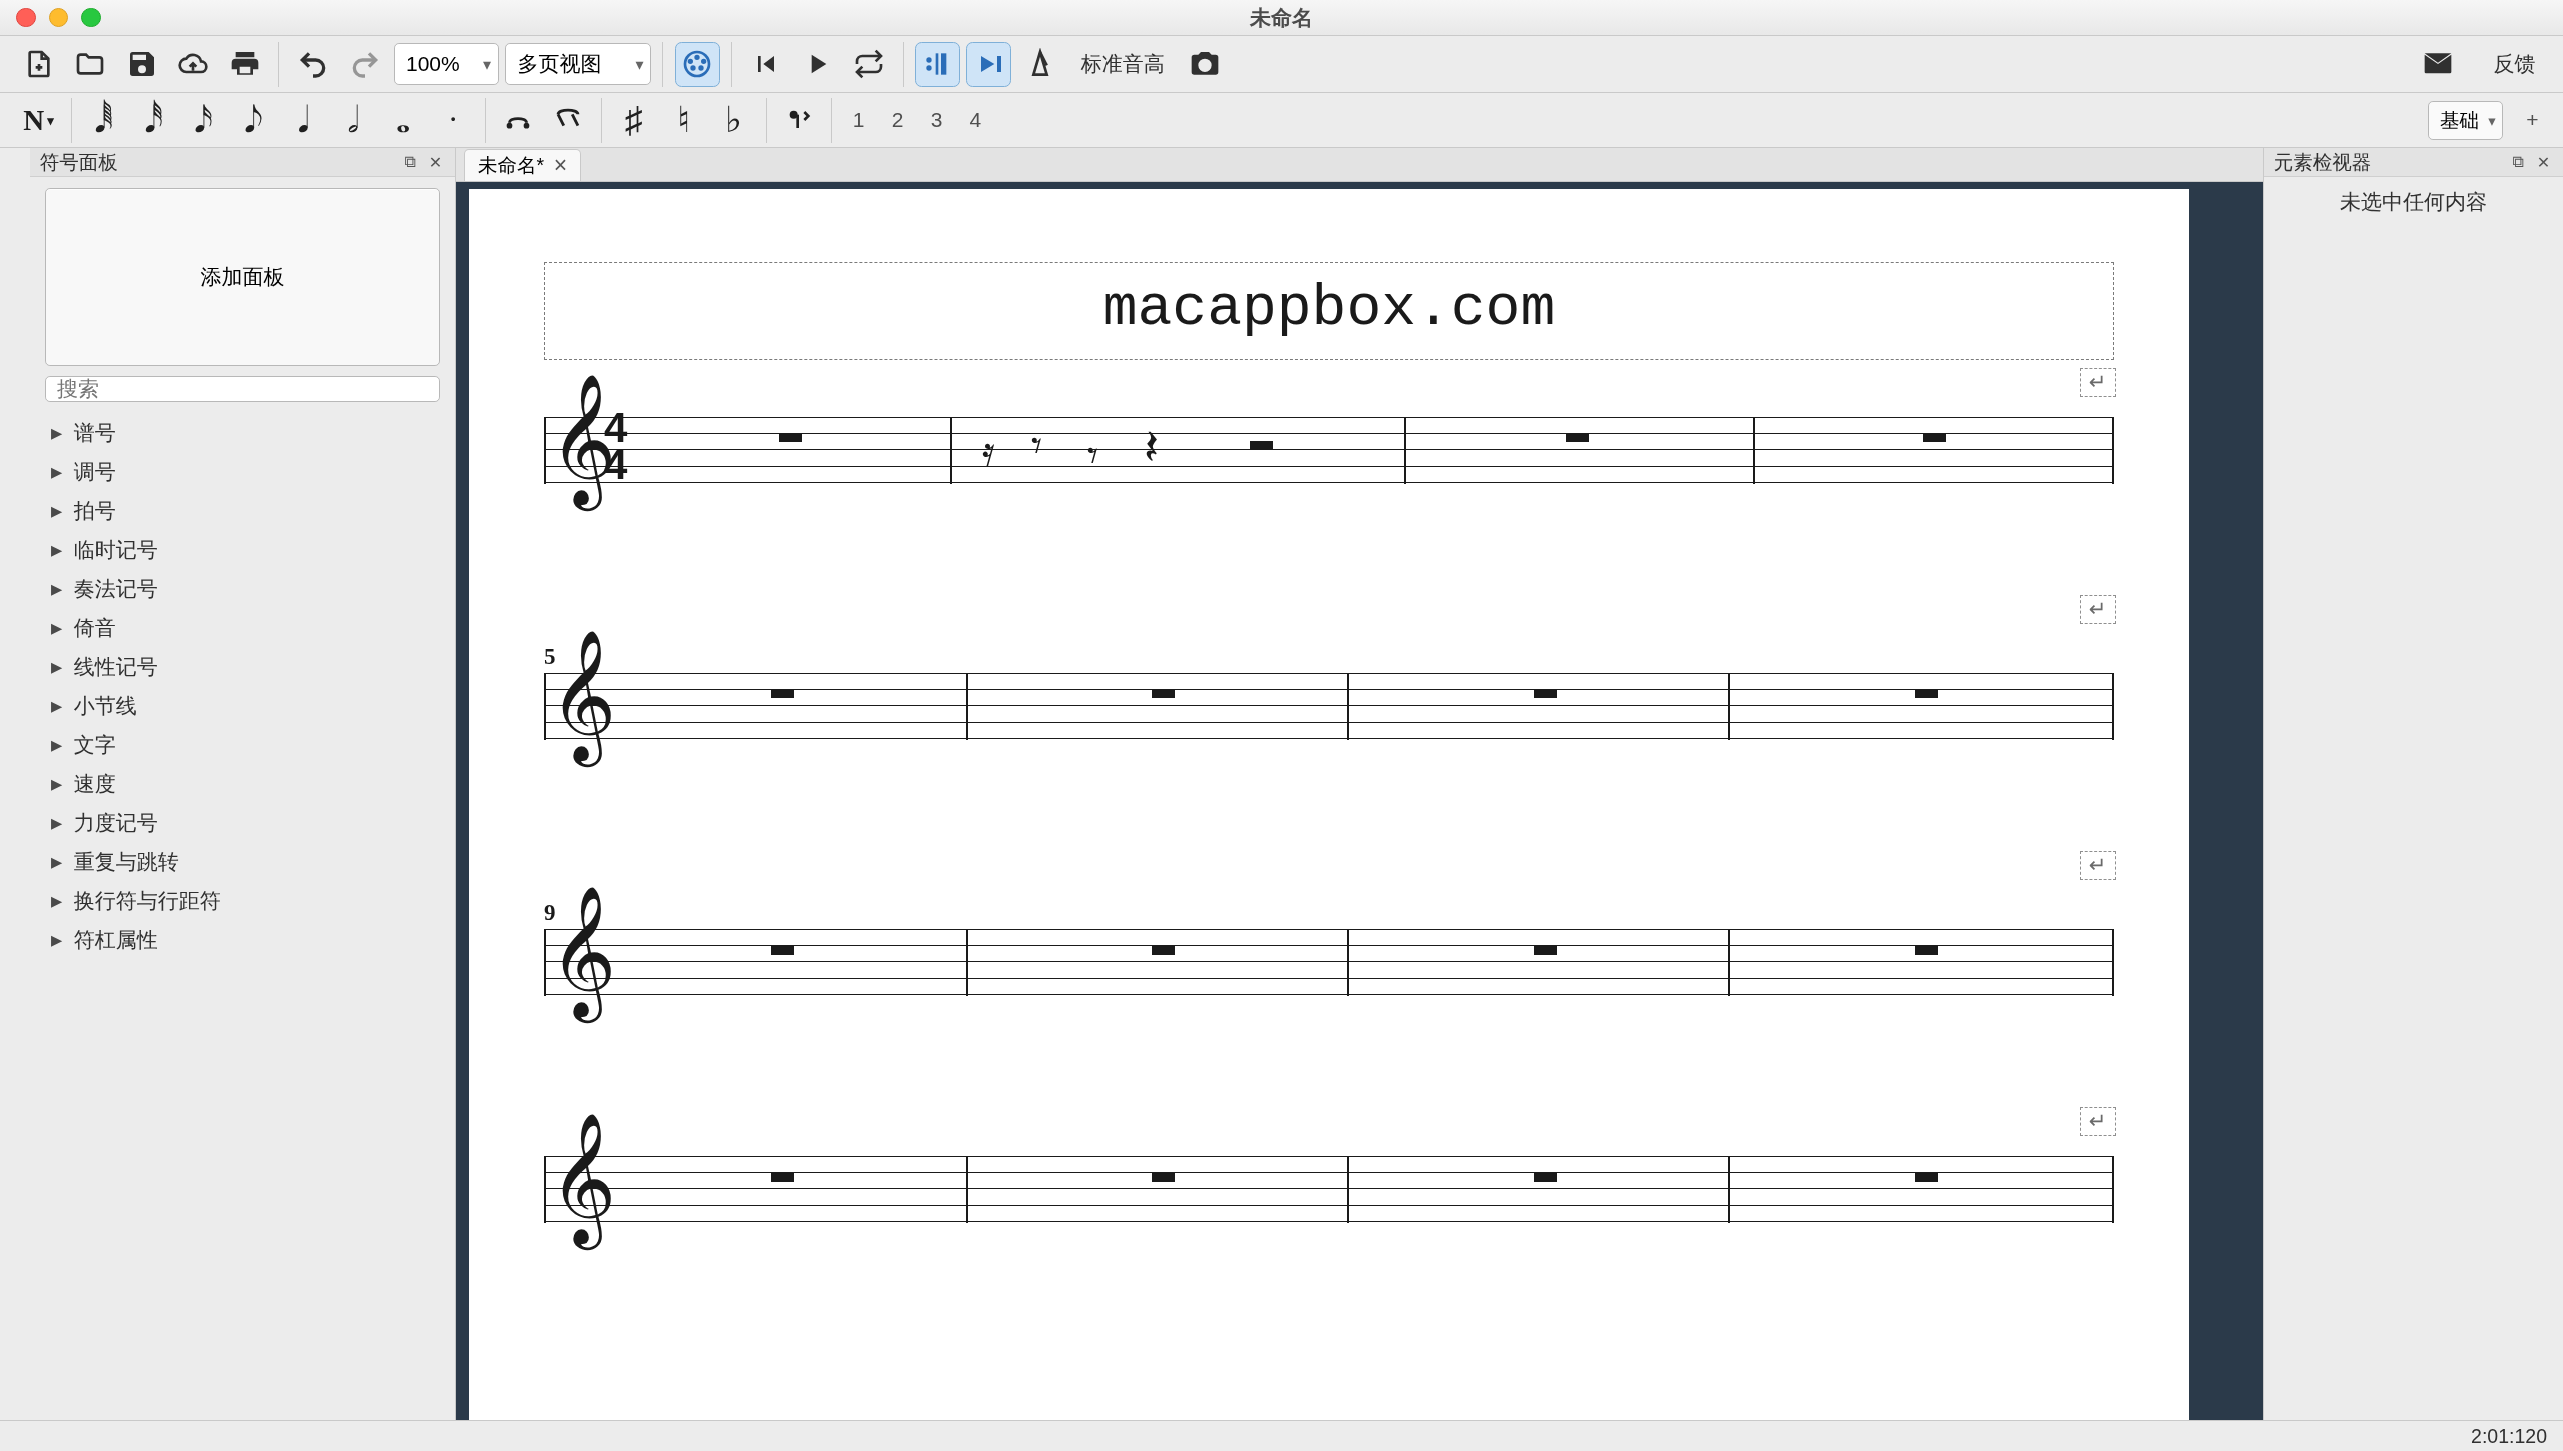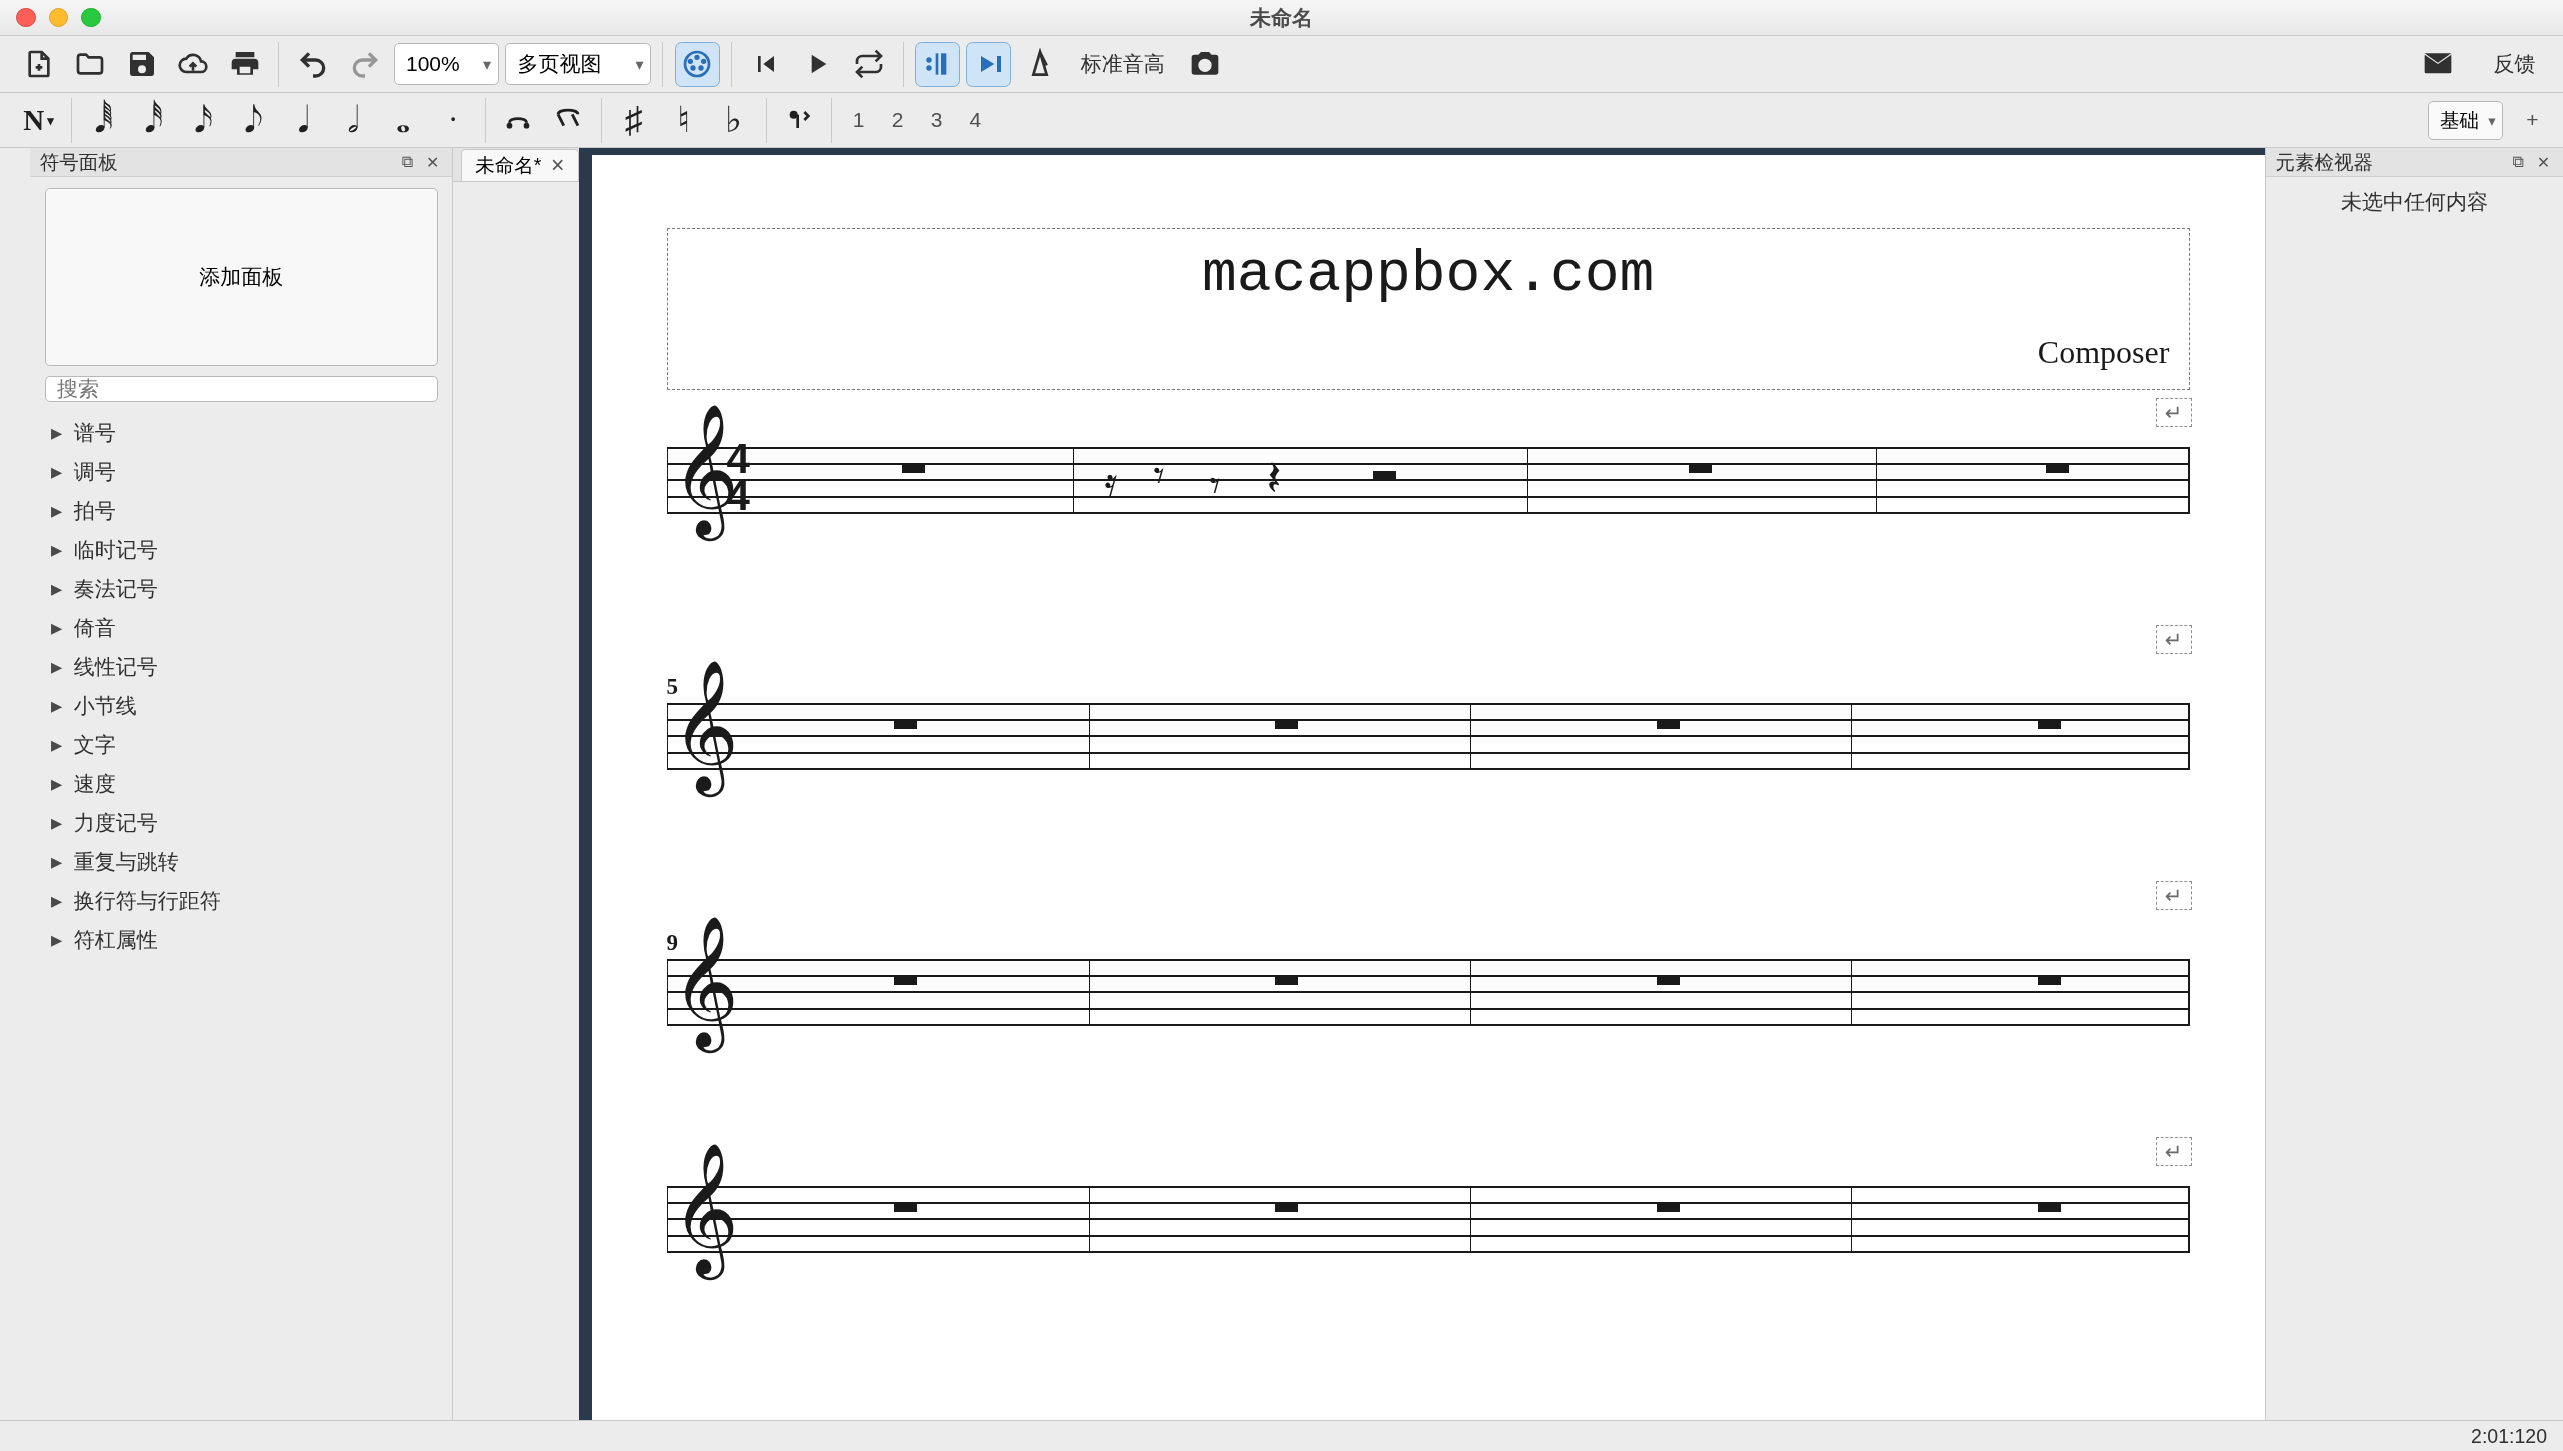--- a/index.html
+++ b/index.html
@@ -44,21 +44,21 @@
     .panel-header-right { margin-left:auto; display:flex; gap:6.5px; }
     .panel-hd-btn { font-size: 16px; color:#555; cursor:pointer; padding: 0 3.2px; }
     .panel-controls { display:flex; gap: 9.7px; padding: 11.4px 14.6px 8px; flex-direction: column; }
     .panel-add-btn { flex: 0 0 178px; height: 44px; background:#f8f8f8; border:0.8px solid #b8b8b8; border-radius:4.9px; display:flex; align-items:center; justify-content:center; font-size:21px; cursor:pointer; box-shadow: 0 0.8px 0 #fff inset; }
     .panel-search { flex: 1; height: 44px; border:0.8px solid #b8b8b8; border-radius:4.9px; padding: 0 11.4px; font-size:21px; color:#777; background:#fff; }
     .panel-list { flex:1; overflow:auto; padding: 3.2px 0; }
     .panel-item { display:flex; align-items:center; height: 39px; padding: 0 21px; font-size: 21px; color:#303030; cursor:pointer; gap: 11.4px; }
     .panel-arrow { font-size: 14.6px; color:#4a4a4a; }
 
     
-    .center { flex:1; display:flex; flex-direction:row; background:#ececec; }
+    .center { flex:1; display:flex; flex-direction:column; background:#ececec; }
     .tab-bar { height: 34px; background:#e3e3e3; border-bottom:0.8px solid #c9c9c9; display:flex; align-items:flex-end; padding-left: 8px; }
     .tab { height: 32px; background:#f8f8f8; border:0.8px solid #c9c9c9; border-bottom:none; border-radius: 4.9px 4.9px 0 0; display:flex; align-items:center; padding: 0 13px; font-size:19.5px; gap:9.7px; cursor:pointer; }
     .tab-close { font-size: 23px; color:#555; cursor:pointer; line-height:1; }
 
     
     .score-viewport { flex:1; background:#2b3a4a; overflow:auto; display:flex; justify-content:flex-start; padding: 0; }
     .score-page { background:#fff; margin: 6.5px 0 0 13px; width: 1720px; min-height: 100%; padding: 73px 75px; position:relative; }
     .title-frame { border: 1.6px dashed #7a7a7a; padding: 13px 19.5px 18px; margin-bottom: 36px; }
     .score-title { text-align:center; font-family: Liberation Mono, monospace; font-size: 58px; color:#1a1a1a; }
     .composer { text-align:right; font-family: "Times New Roman", serif; font-size: 32px; color:#1a1a1a; margin-top: 27.6px; }
@@ -349,21 +349,20 @@
     <div class="tab-bar">
       <div class="tab">
         <span>未命名*</span>
         <span class="tab-close">×</span>
       </div>
     </div>
     <div class="score-viewport">
       <div class="score-page">
         <div class="title-frame">
           <div class="score-title">macappbox.com</div>
-          <div class="composer">Composer</div>
         </div>
 
         <div class="system" style="margin-top: 57px;">
           <div class="system-break-icon" style="top:-49px;">↵</div>
           <div class="staff">
             <div class="staff-lines">
                 <div class="sl1"></div>
                 <div class="sl2"></div>
                 <div class="sl3"></div>
                 <div class="sl4"></div>

